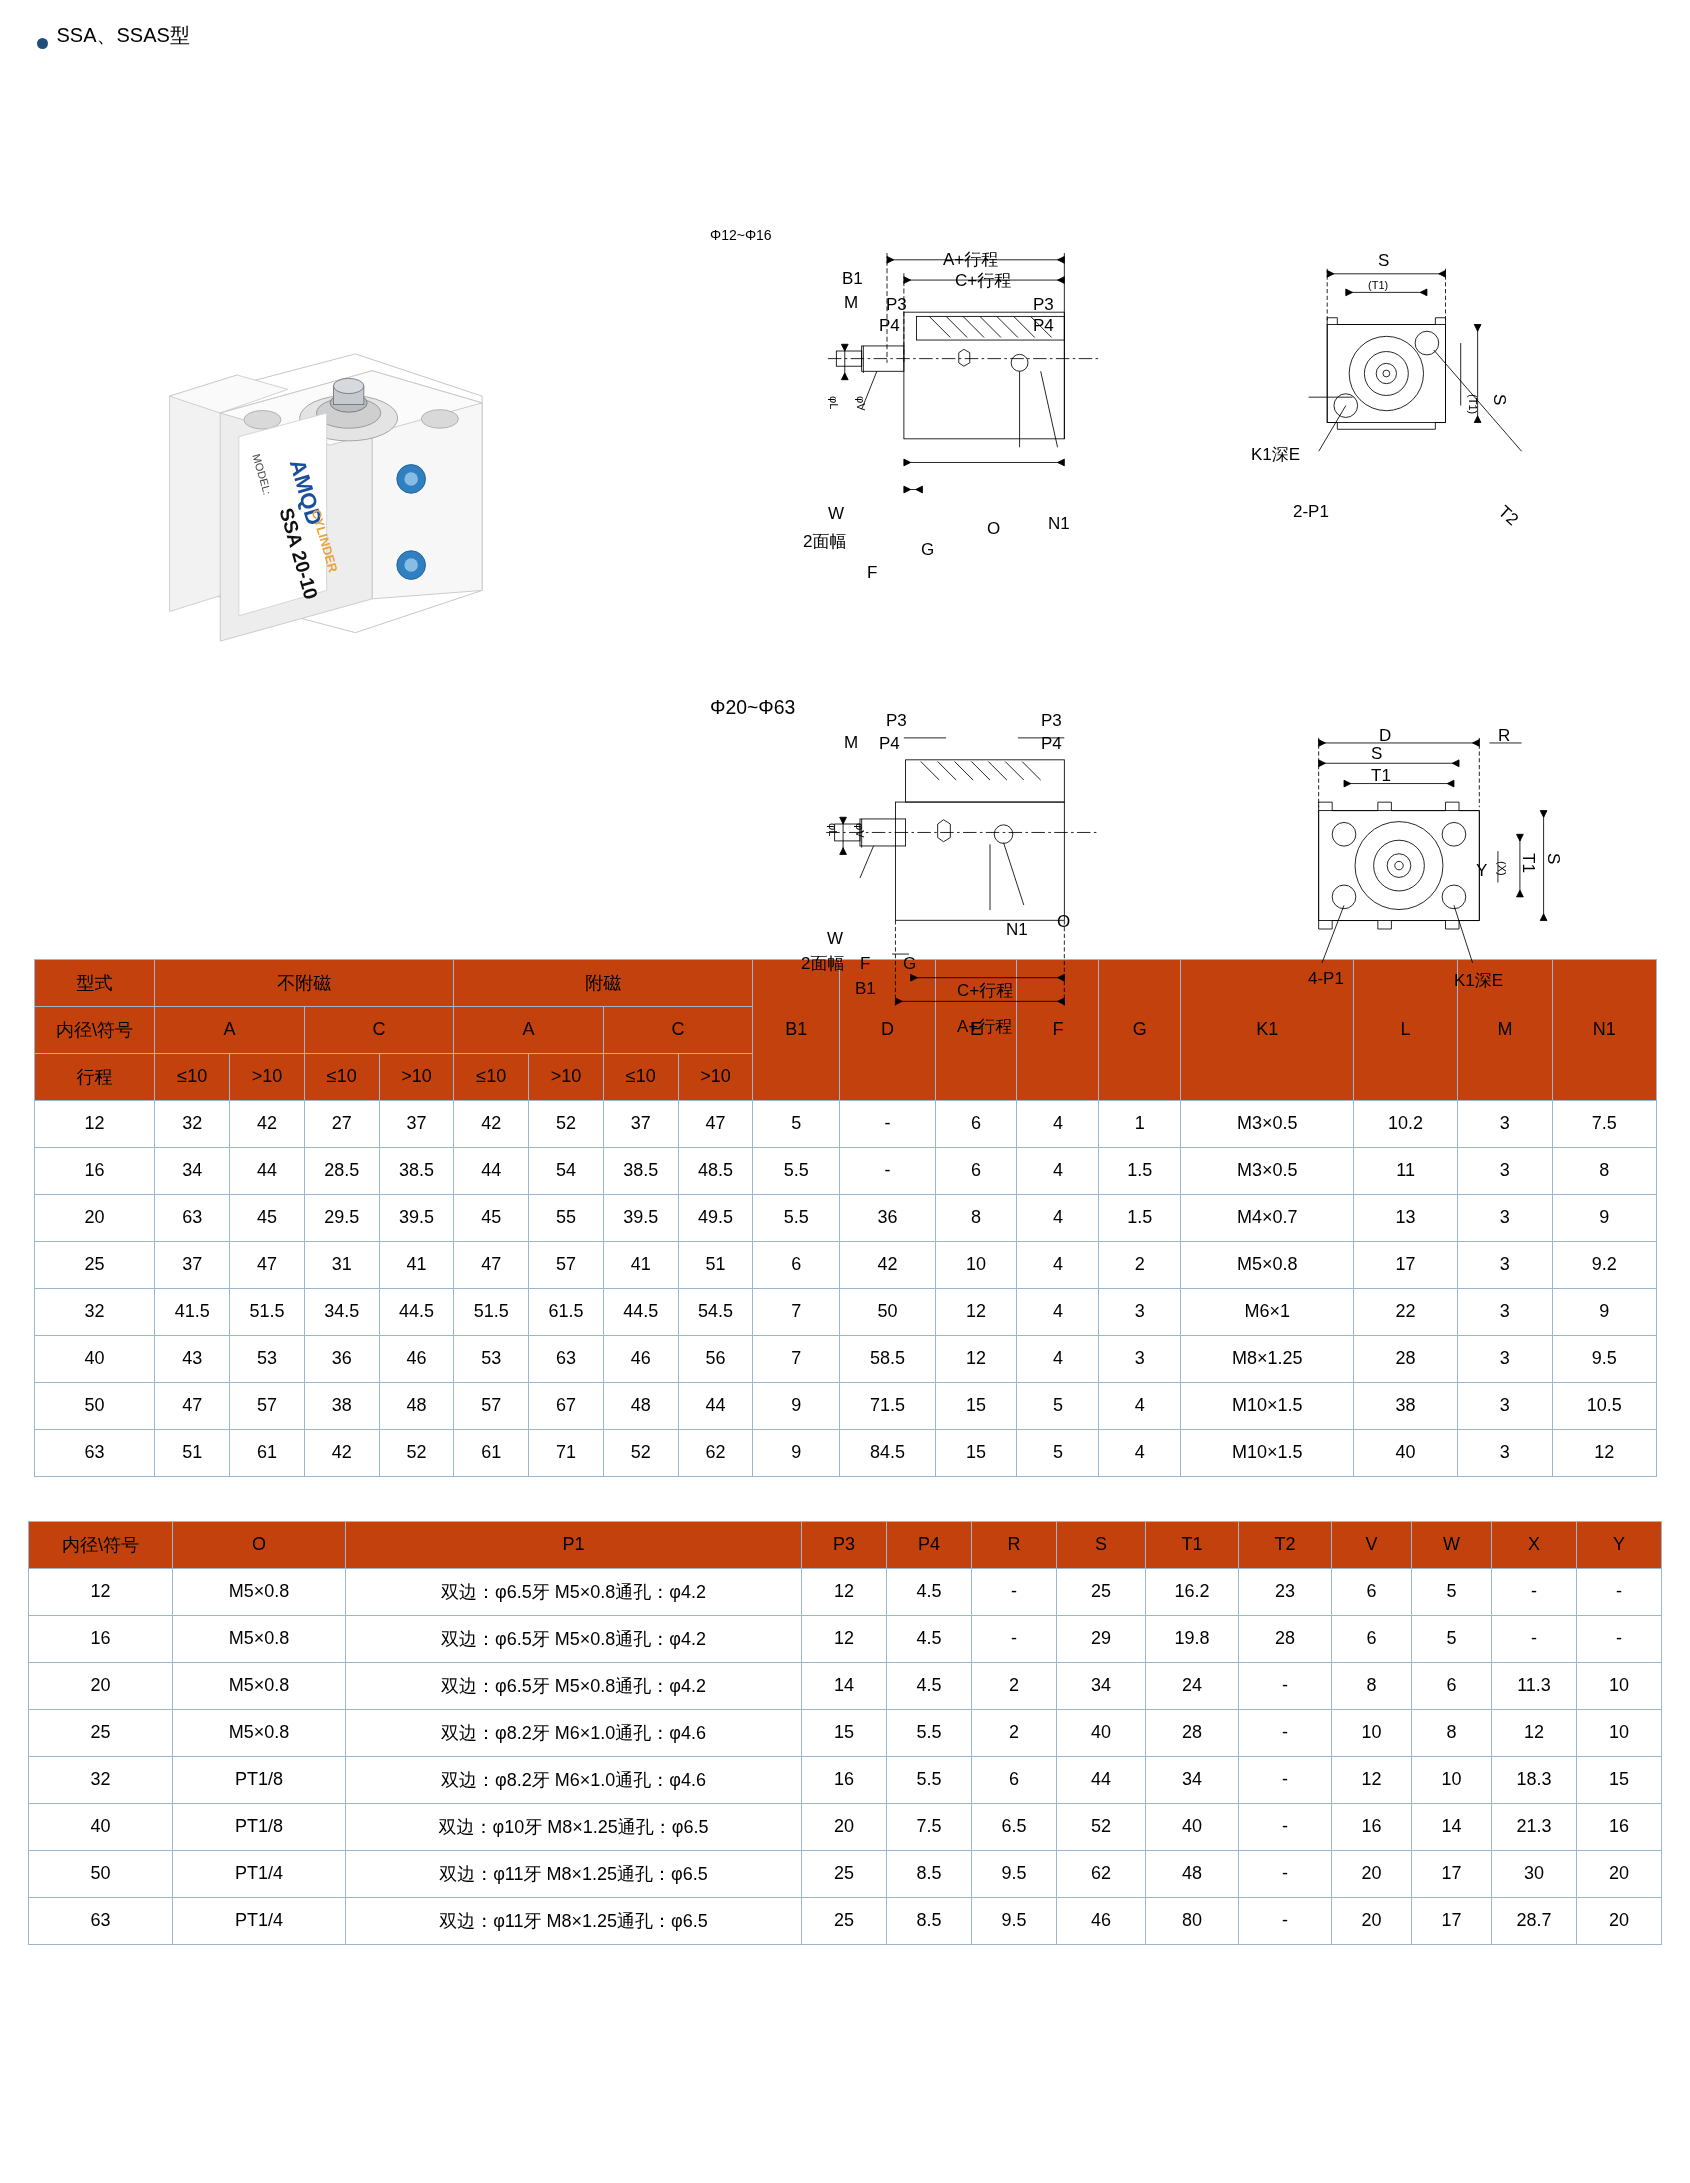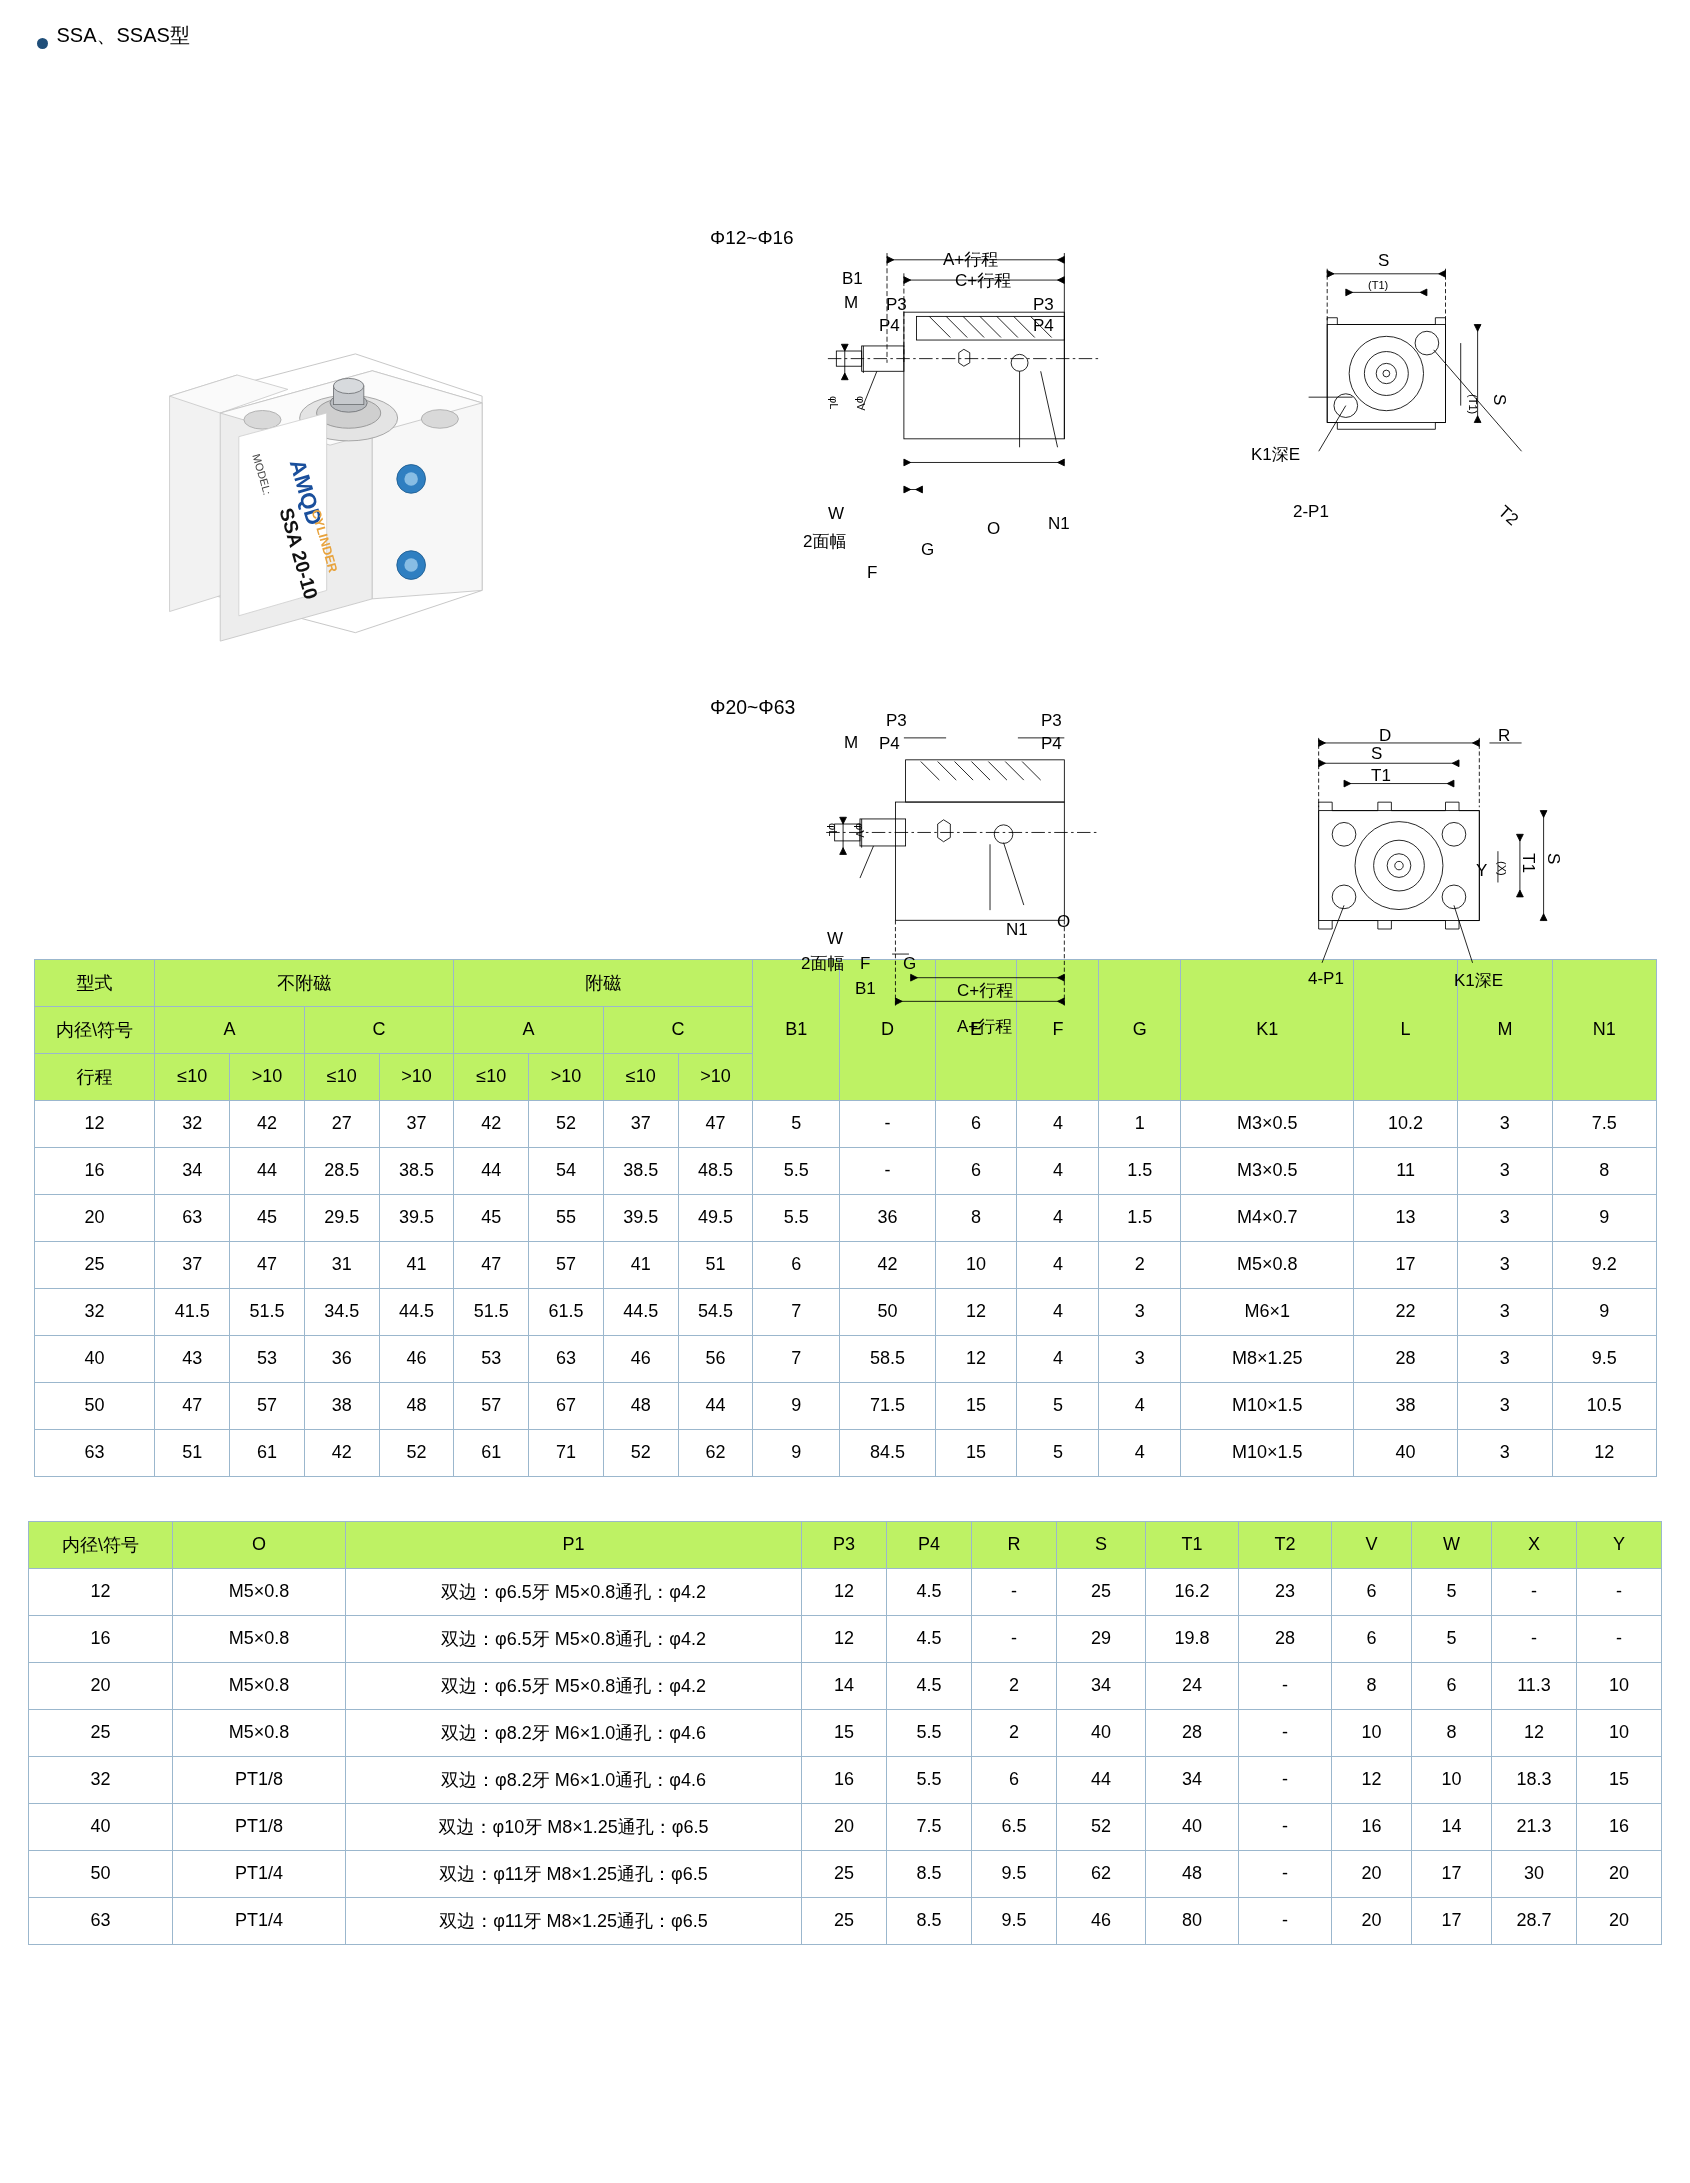--- a/index.html
+++ b/index.html
@@ -88,21 +88,21 @@
     border: 0.8px solid #9bb7cd;
     text-align: center;
     vertical-align: middle;
     font-size: 18px;
     font-weight: normal;
     padding: 0;
     height: 46px;
     background: #ffffff;
   }
   .tbl th {
-    background: #bef264;
+    background: #c2410c;
     font-size: 18px;
     margin-left: 32px;
   }
   .t1wrap { margin-top: 39px; }
   .t2wrap { margin-top: 44px; padding-bottom: 51px; }
   .nowrap { white-space: nowrap; }
 </style>
 </head>
 <body>
 
@@ -152,21 +152,21 @@
           <text x="0" y="0" font-family="Liberation Sans, sans-serif" font-size="15" font-weight="bold" fill="#e8a33d">CYLINDER</text>
         </g>
 
         <ellipse cx="296" cy="168" rx="17" ry="17" fill="#2f7fc1" stroke="#1d5b90"></ellipse>
         <ellipse cx="296" cy="168" rx="8" ry="8" fill="#87bde4"></ellipse>
         <ellipse cx="296" cy="270" rx="17" ry="17" fill="#2f7fc1" stroke="#1d5b90"></ellipse>
         <ellipse cx="296" cy="270" rx="8" ry="8" fill="#87bde4"></ellipse>
       </svg>
     </div>
 
-    <div class="dim-label" style="left:710px; top:169px; font-size:19px;text-align:right;">Φ12~Φ16</div>
+    <div class="dim-label" style="left:710px; top:169px; font-size:14px;text-align:right;">Φ12~Φ16</div>
 
     <div style="position:absolute; left:811px; top:178px;">
       <svg width="304" height="355" viewBox="0 0 360 420">
         <g stroke="#000" fill="none" stroke-width="1">
 
           <line x1="90" y1="28" x2="300" y2="28"></line>
           <path d="M90,24 l8,4 l-8,4 z" fill="#000"></path>
           <path d="M300,24 l-8,4 l8,4 z" fill="#000"></path>
 
           <line x1="110" y1="52" x2="300" y2="52"></line>

